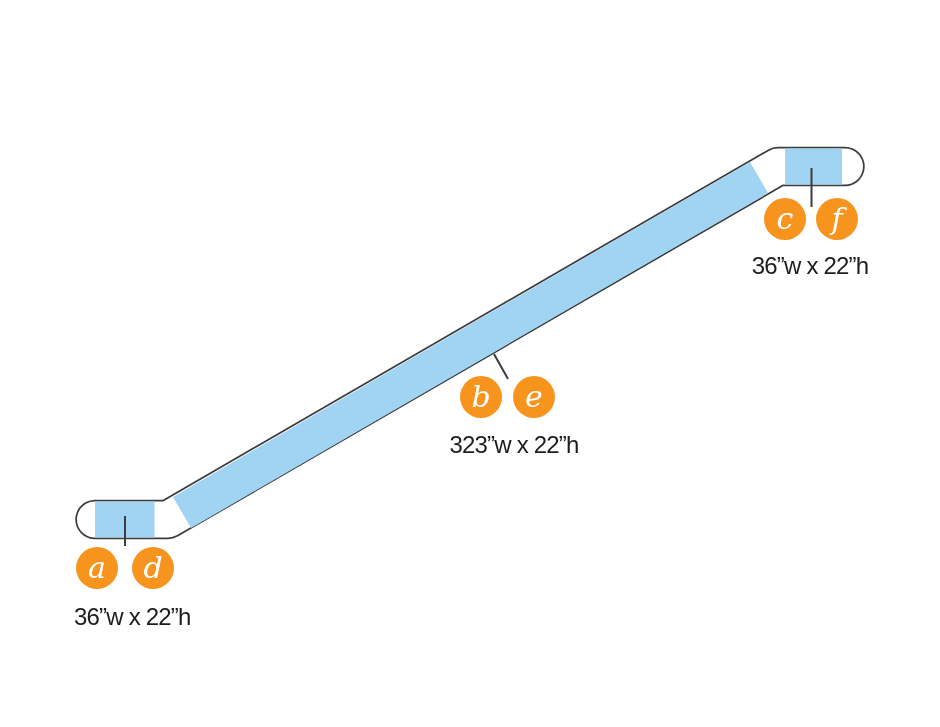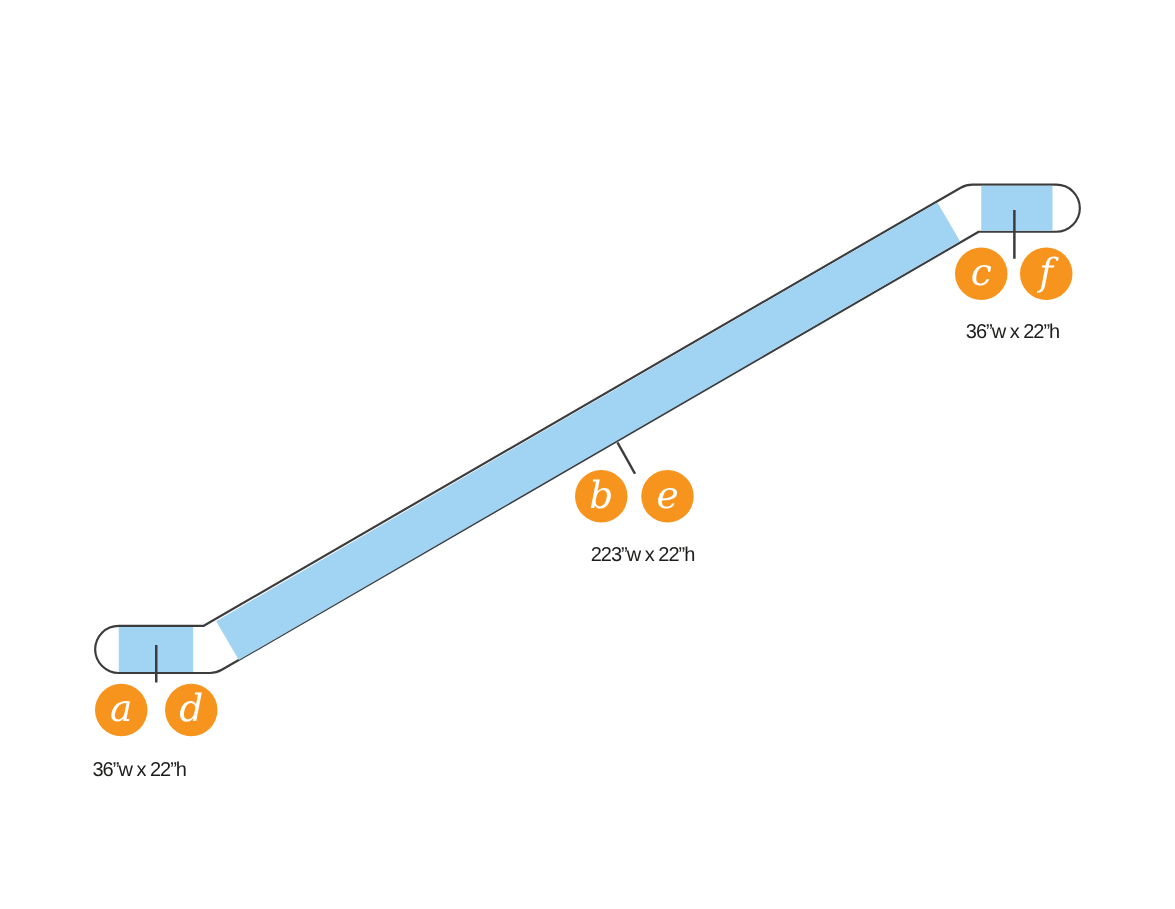--- a/index.html
+++ b/index.html
@@ -68,21 +68,21 @@
     font-family: "DejaVu Serif", serif;
     font-style: italic;
     font-weight: 300;
     font-size: 30px;
     line-height: 1;
     user-select: none;
   }
   .dim-label {
     position: absolute;
     color: var(--text-dark);
-    font-size: 16px;
+    font-size: 24px;
     line-height: 24px;
     letter-spacing: -0.8px;
     white-space: nowrap;
   }
   .dim-label.centered {
     transform: translateX(-50%);
   }
 </style>
 </head>
 <body>
@@ -102,19 +102,19 @@
     <line class="leader" x1="494" y1="354" x2="508" y2="379"></line>
     <line class="leader" x1="811.5" y1="168" x2="811.5" y2="207"></line>
   </svg>
 
   <div class="badge" style="left:76px; top:547px;">a</div>
   <div class="badge" style="left:132px; top:547px;">d</div>
   <div class="dim-label" style="left:74px; top:605px;">36”w x 22”h</div>
 
   <div class="badge" style="left:460px; top:376px;">b</div>
   <div class="badge" style="left:513px; top:376px;">e</div>
-  <div class="dim-label centered" style="left:514px; top:433px;">223”w x 22”h</div>
+  <div class="dim-label centered" style="left:514px; top:433px;">323”w x 22”h</div>
 
   <div class="badge" style="left:764px; top:198px;">c</div>
   <div class="badge" style="left:816px; top:198px;">f</div>
   <div class="dim-label centered" style="left:810px; top:254px;">36”w x 22”h</div>
 
 </div>
 
 </body></html>

